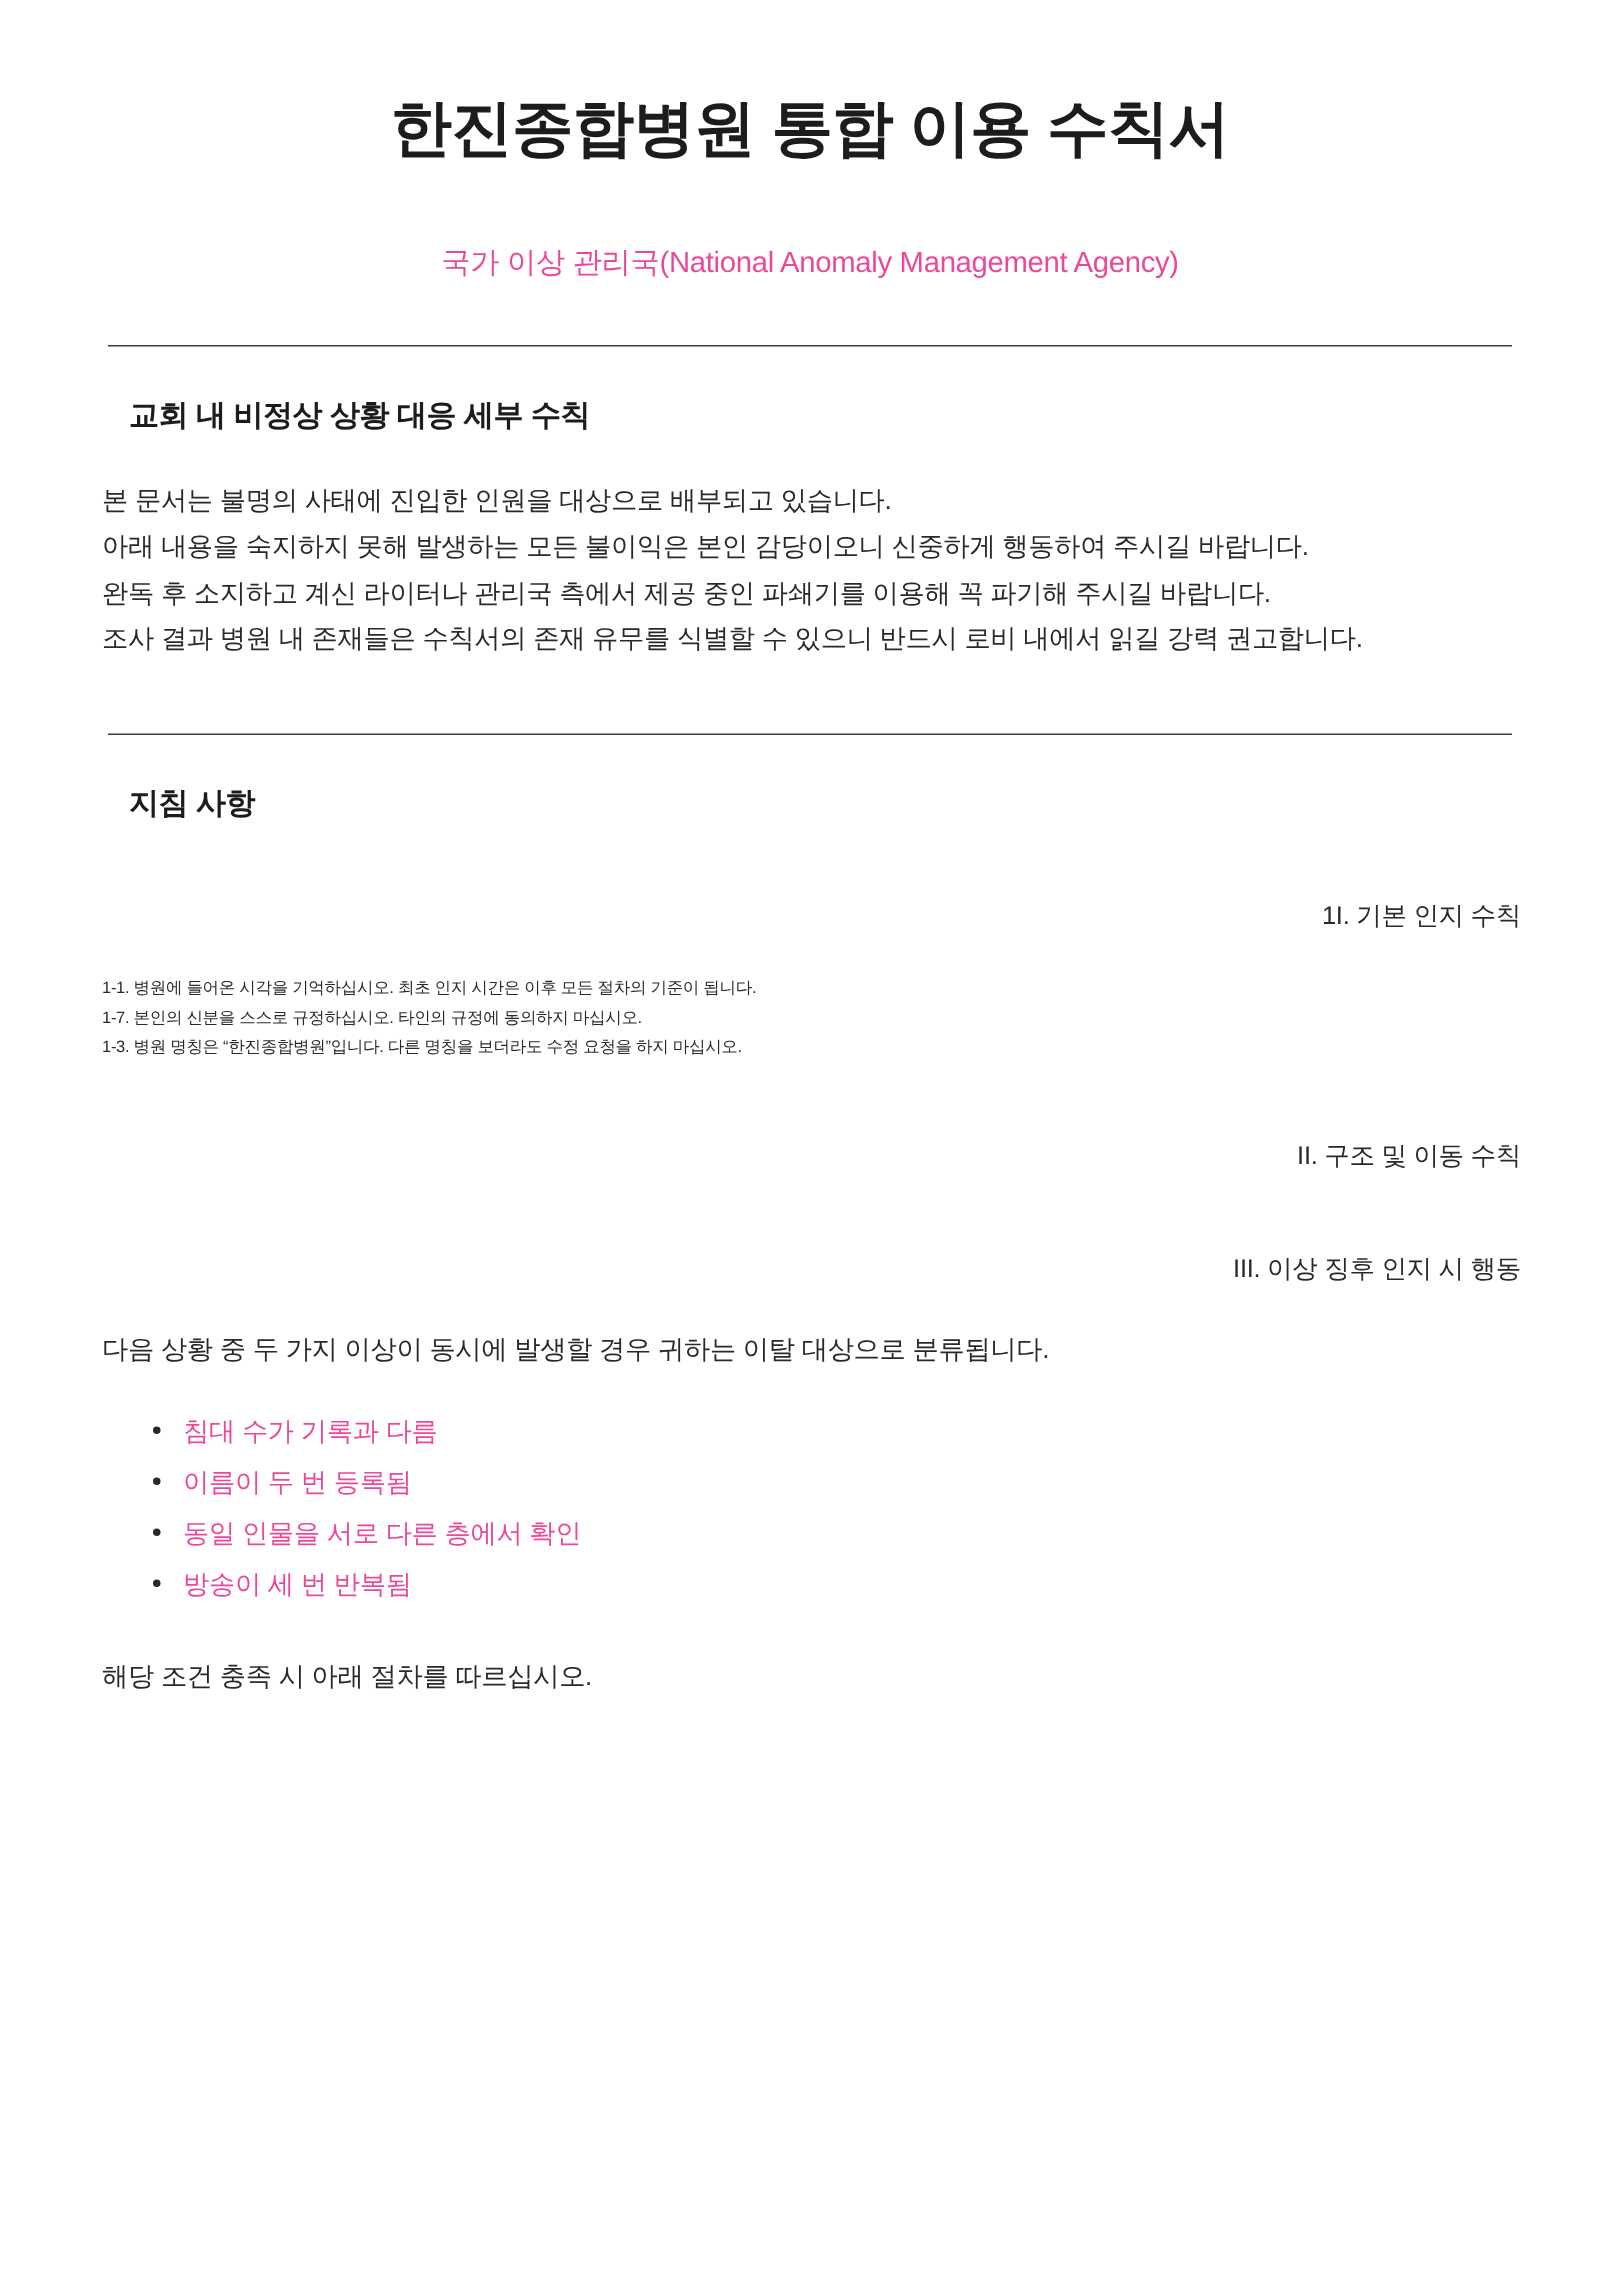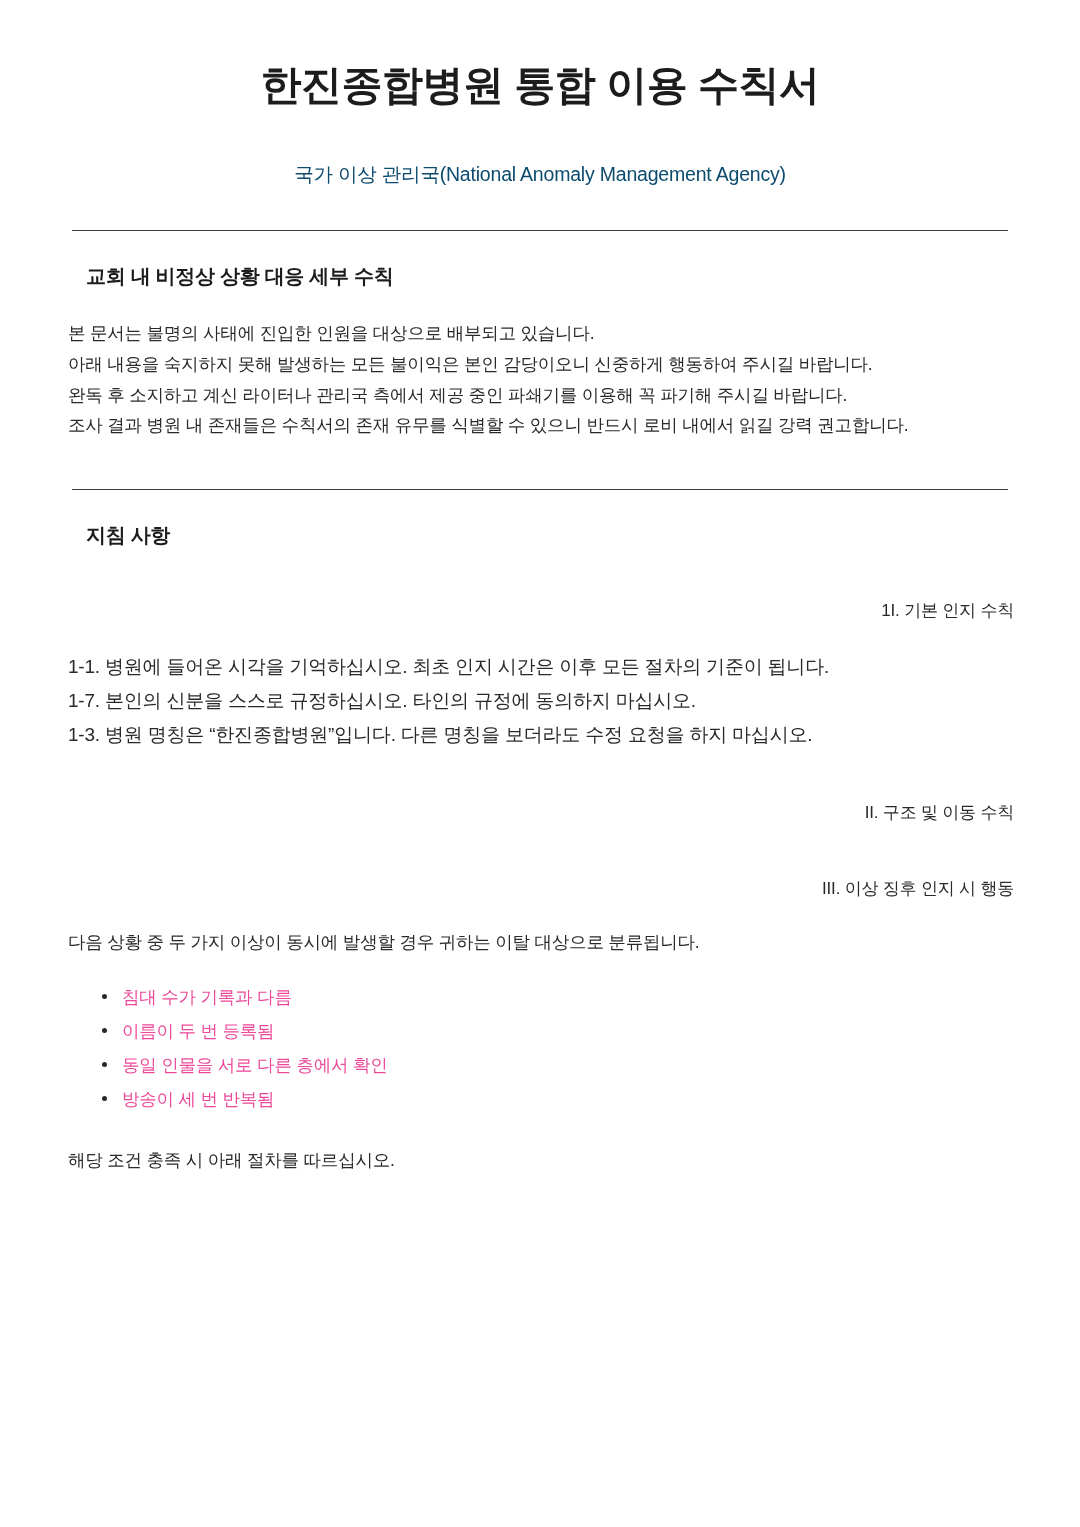--- a/index.html
+++ b/index.html
@@ -27,21 +27,21 @@
     font-weight: 700;
     letter-spacing: -0.5px;
     margin: 14px 0 0 0;
     line-height: 1.25;
     color: #1d1b1b;
   }
   .doc-subtitle {
     text-align: center;
     font-size: 19.5px;
     font-weight: 400;
-    color: #0c4a6e;
+    color: #ec4899;
     margin: 50px 0 0 0;
     letter-spacing: -0.2px;
   }
   .rule {
     border: 0;
     border-top: 1px solid #3a3a3a;
     margin: 42px 6px 0 6px;
   }
   .rule.second {
     margin-top: 48px;
@@ -70,21 +70,21 @@
     color: #2b2828;
     margin: 0 0 0 2px;
     letter-spacing: -0.2px;
     line-height: 1.6;
     text-align: right;
   }
   .group-lines {
     margin: 26px 0 0 2px;
   }
   .group-lines .para-line {
-    font-size: 19px;
+    font-size: 11px;
     line-height: 1.78;
   }
   .lead-line {
     font-size: 17.5px;
     color: #2b2828;
     margin: 26px 0 0 2px;
     letter-spacing: -0.2px;
     line-height: 1.7;
   }
   ul.bullets {

